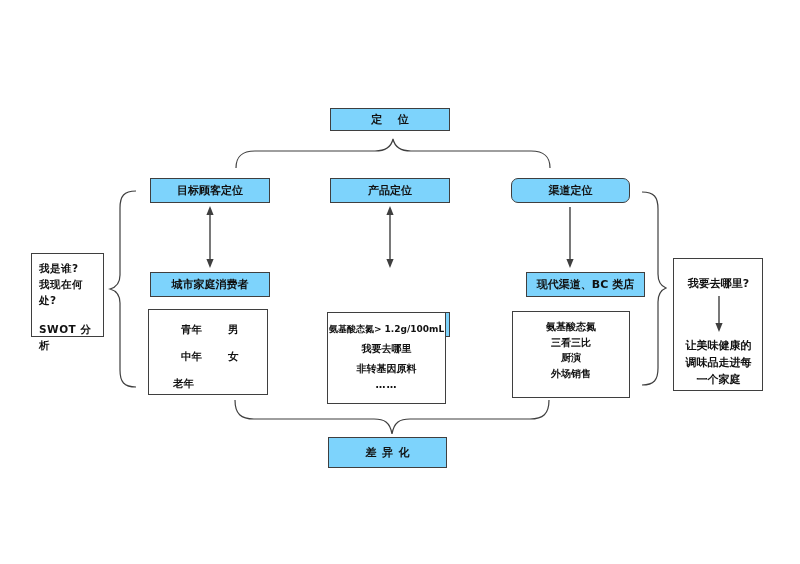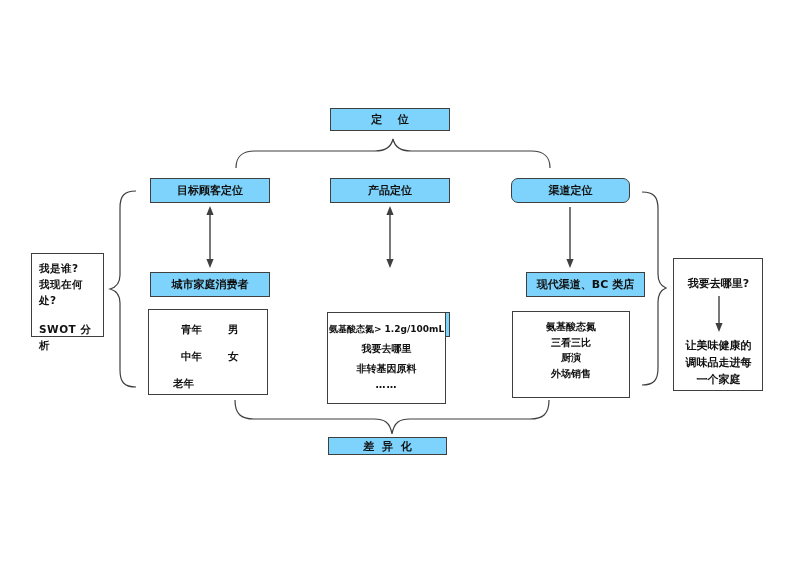--- a/index.html
+++ b/index.html
@@ -105,21 +105,21 @@
     <div class="ln">氨基酸态氮</div>
     <div class="ln">三看三比</div>
     <div class="ln">厨演</div>
     <div class="ln">外场销售</div>
   </div>
 
   <svg class="brace" style="left:234px;top:399px;" width="316" height="37" viewBox="0 0 316 37">
     <path d="M 1 1 C 1 15 7 20 20 20 L 140 20 C 150 20 156 23 158 35 C 160 23 166 20 176 20 L 296 20 C 309 20 315 15 315 1" fill="none" stroke="currentColor" stroke-width="1.2"></path>
   </svg>
 
-  <div class="box" style="left:328px;top:437px;width:119px;height:18px;">差  异  化</div>
+  <div class="box" style="left:328px;top:437px;width:119px;height:31px;font-family:Liberation Serif, serif;">差  异  化</div>
 
   <svg class="brace" style="left:108px;top:190px;" width="30" height="198" viewBox="0 0 30 198">
     <path d="M 28 1 C 16 1 12 6 12 18 L 12 85 C 12 93 9 97 2 99 C 9 101 12 105 12 113 L 12 180 C 12 192 16 197 28 197" fill="none" stroke="currentColor" stroke-width="1.2"></path>
   </svg>
 
   <div class="note note-left" style="left:31px;top:253px;width:73px;height:84px;">
     <div>我是谁?</div>
     <div>我现在何处?</div>
     <div class="gap"></div>
     <div>SWOT 分析</div>

